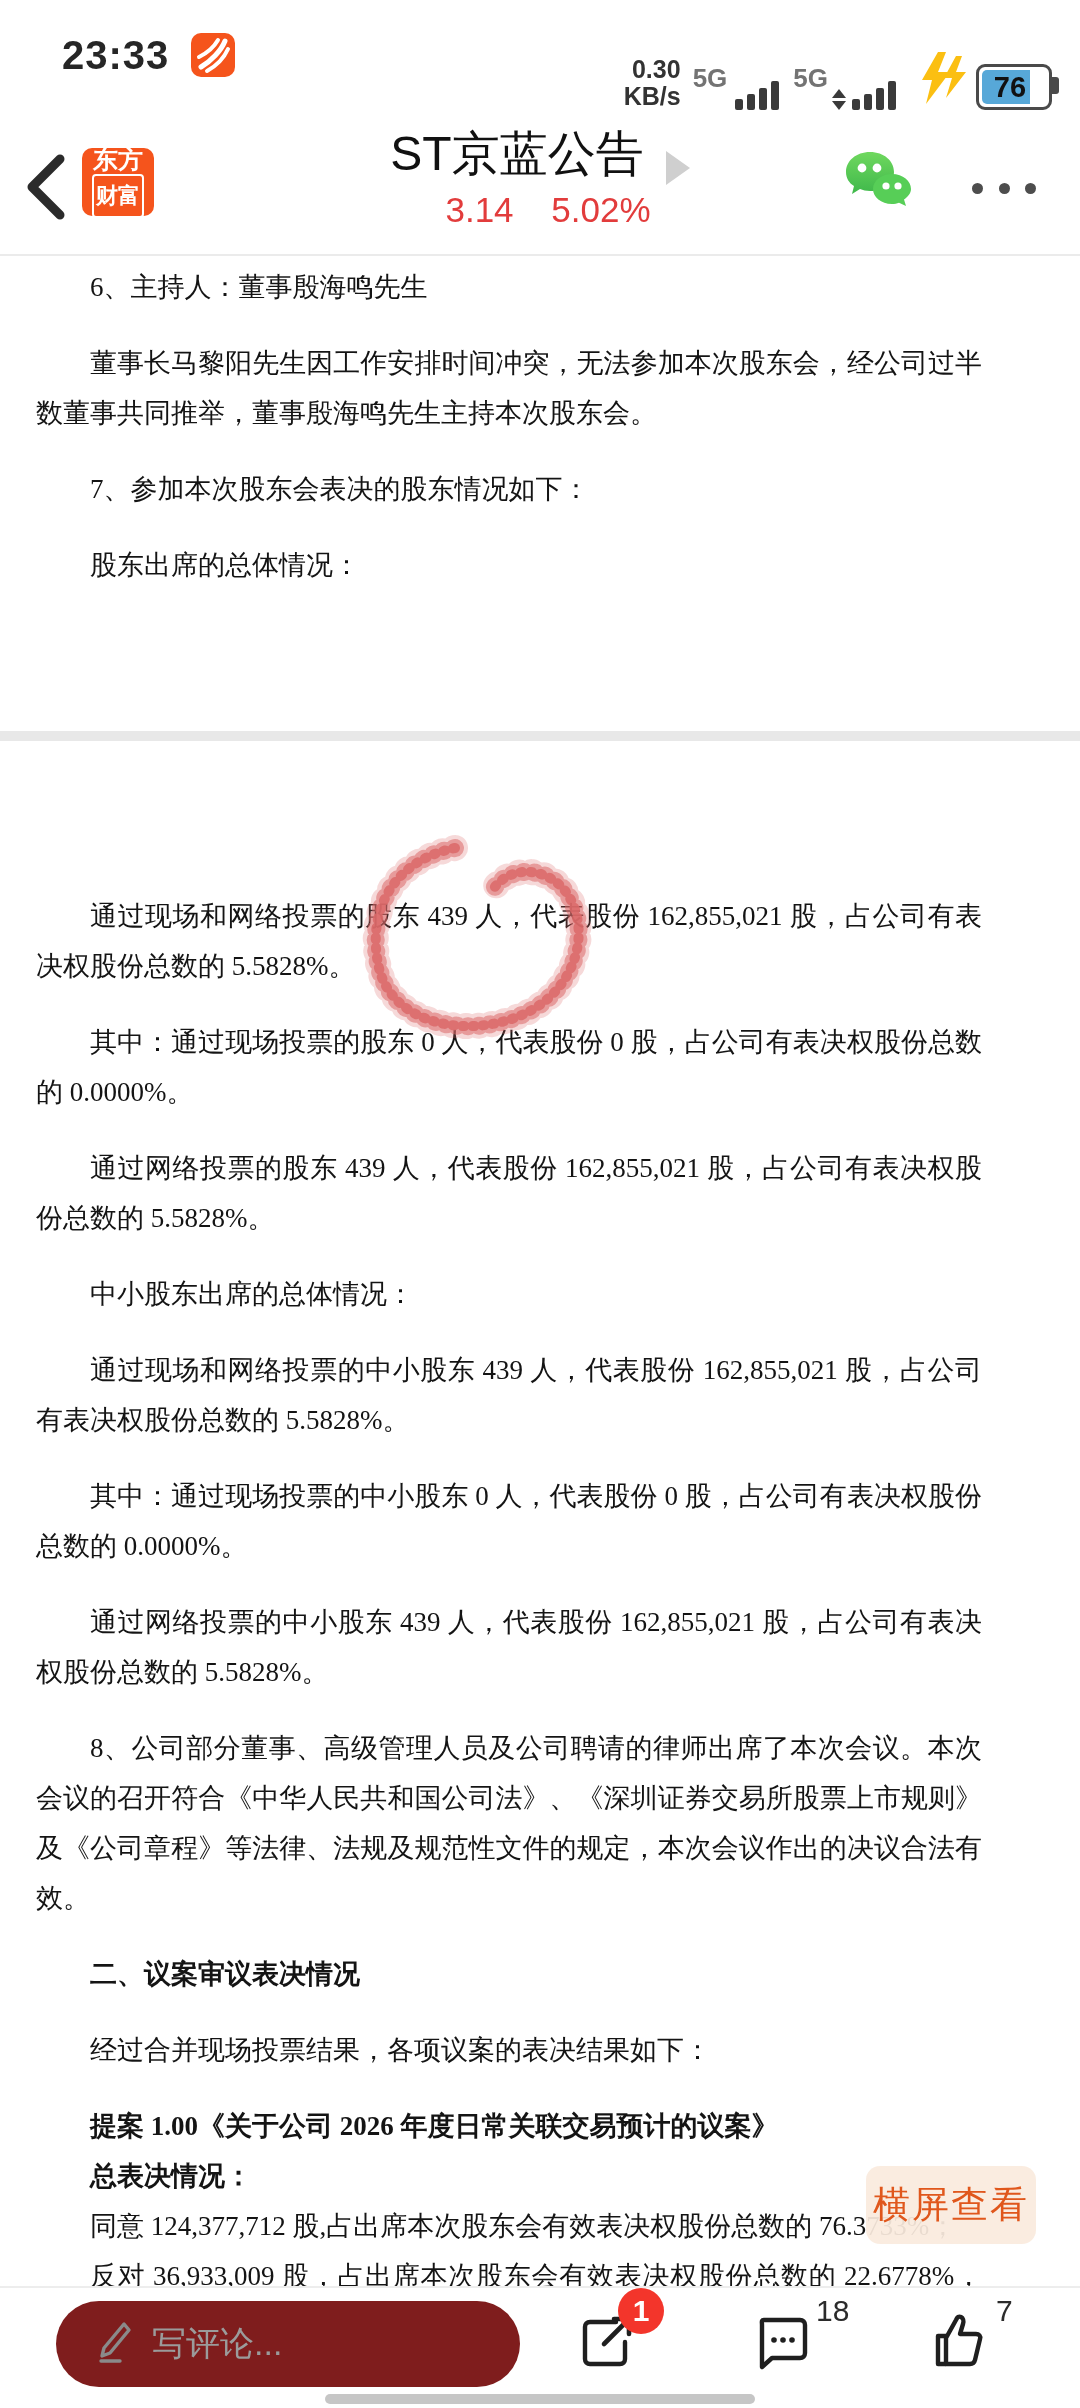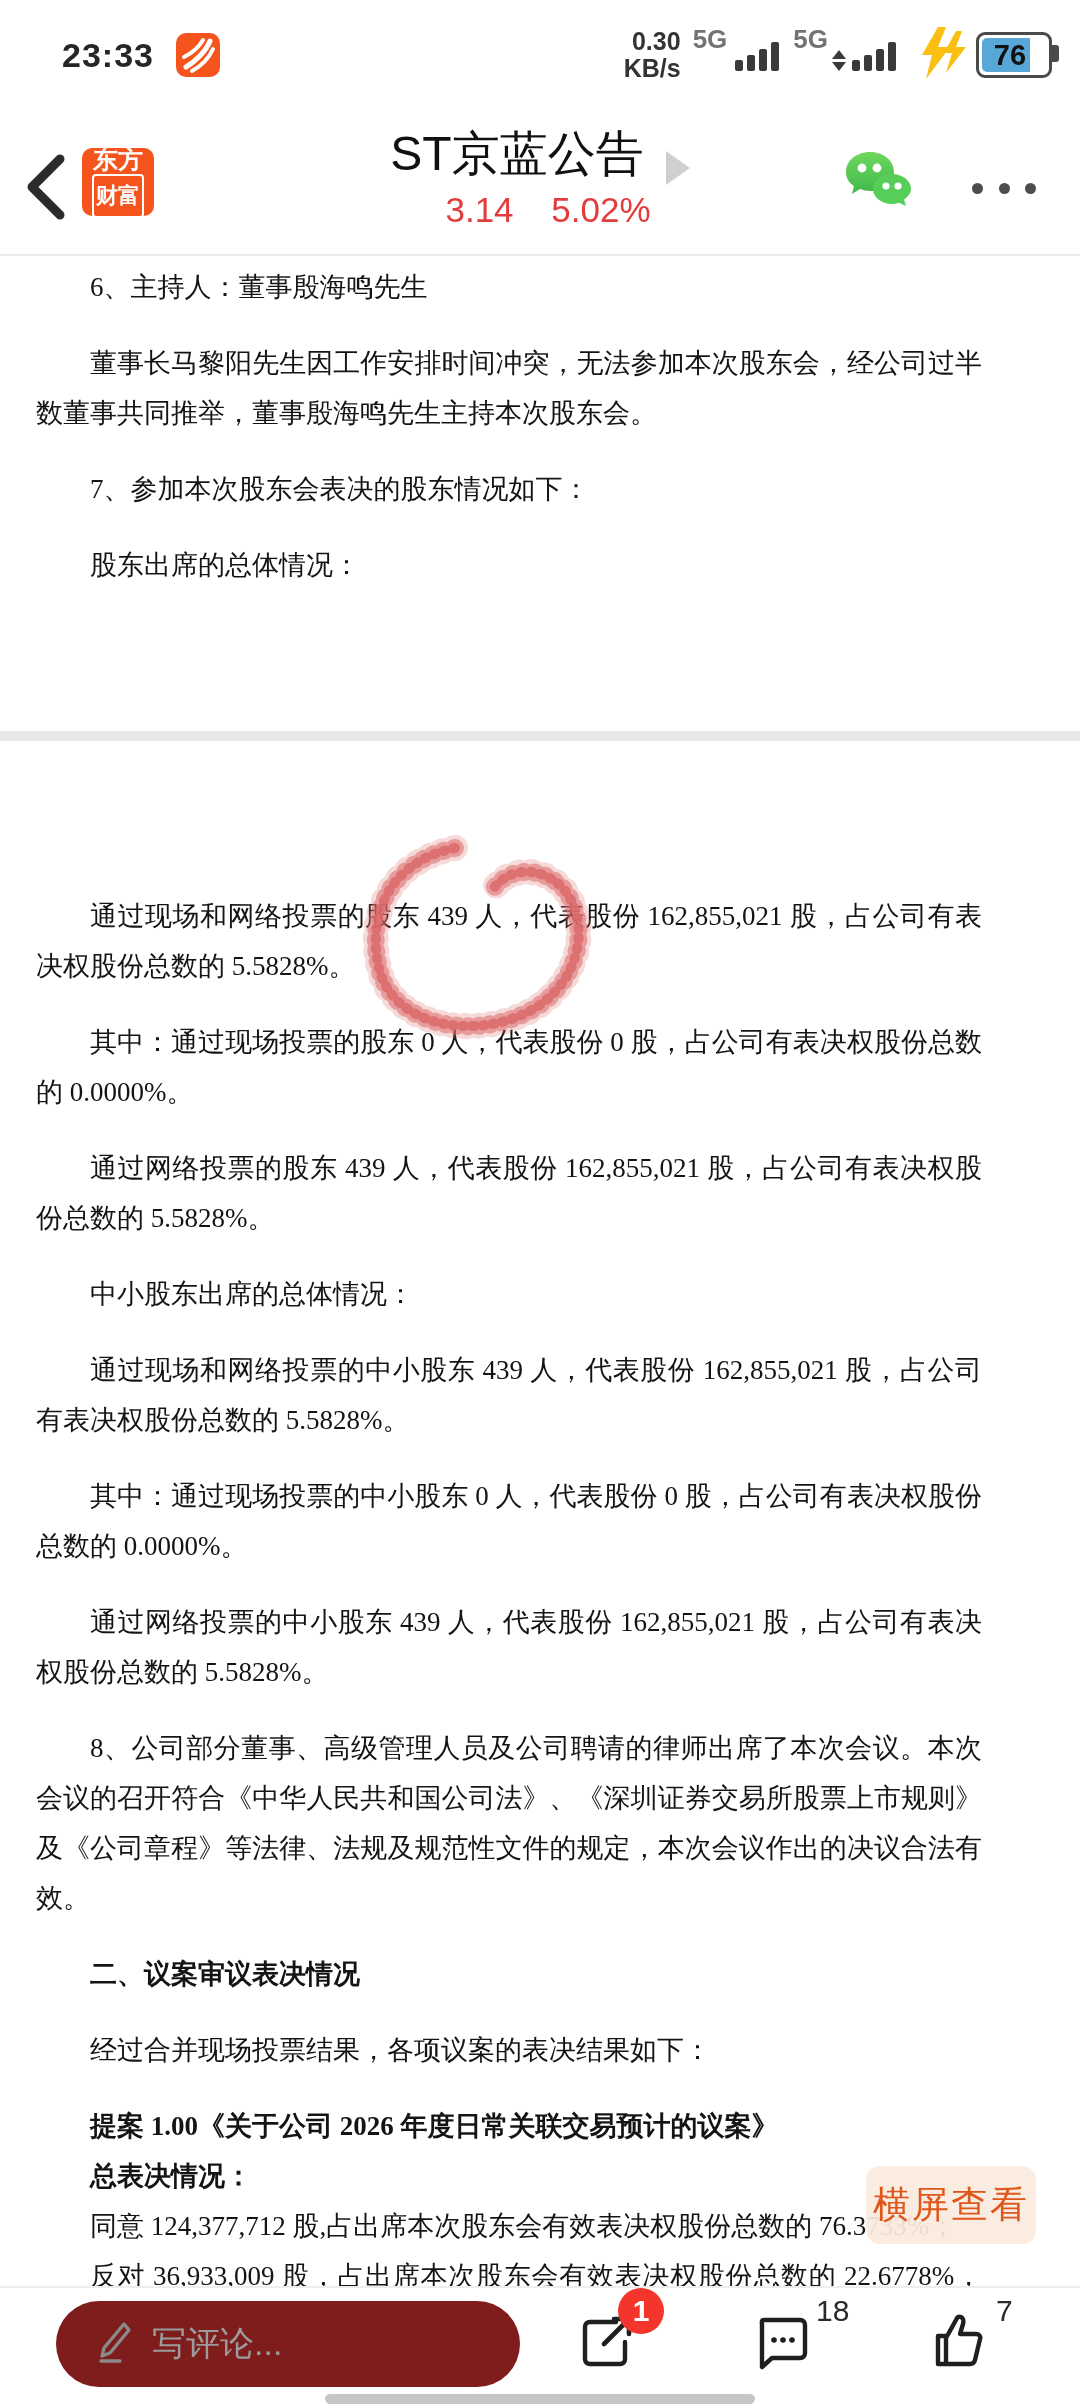--- a/index.html
+++ b/index.html
@@ -3,23 +3,23 @@
 <meta charset="utf-8">
 <style>
   html,body{margin:0;padding:0;}
   body{
     width:1080px;height:2408px;position:relative;overflow:hidden;
     background:#ffffff;font-family:"Liberation Sans","DejaVu Sans",sans-serif;
     -webkit-font-smoothing:antialiased;
   }
   
   .statusbar{position:absolute;top:0;left:0;width:1080px;height:110px;display:flex;align-items:center;background:#fff;}
-  .sb-time{font-size:34px;font-weight:bold;color:#262626;margin-left:62px;letter-spacing:1px;}
+  .sb-time{font-size:40px;font-weight:bold;color:#262626;margin-left:62px;letter-spacing:1px;}
   .sb-appicon{width:44px;height:44px;border-radius:10px;background:#f5541c;margin-left:22px;position:relative;overflow:hidden;}
-  .sb-right{position:absolute;right:28px;top:0;height:110px;display:flex;align-items:center;}
+  .sb-right{position:absolute;right:28px;top:0;height:110px;display:flex;align-items:flex-end;}
   .sb-speed{text-align:right;font-size:25px;font-weight:bold;color:#333;line-height:27px;margin-right:12px;}
   .sig-group{display:flex;align-items:flex-end;margin-right:14px;}
   .sig-label{font-size:26px;font-weight:bold;color:#737373;margin-right:4px;position:relative;top:-16px;}
   .bars{display:flex;align-items:flex-end;}
   .bars i{display:block;width:8px;background:#3a3a3a;border-radius:2px;margin-left:4px;}
   .b1{height:11px;} .b2{height:16px;} .b3{height:22px;} .b4{height:29px;}
   .updown{display:flex;flex-direction:column;justify-content:flex-end;margin-right:2px;}
   .updown b{display:block;width:0;height:0;border-left:7px solid transparent;border-right:7px solid transparent;}
   .updown .up{border-bottom:9px solid #3a3a3a;margin-bottom:3px;}
   .updown .dn{border-top:9px solid #3a3a3a;}

